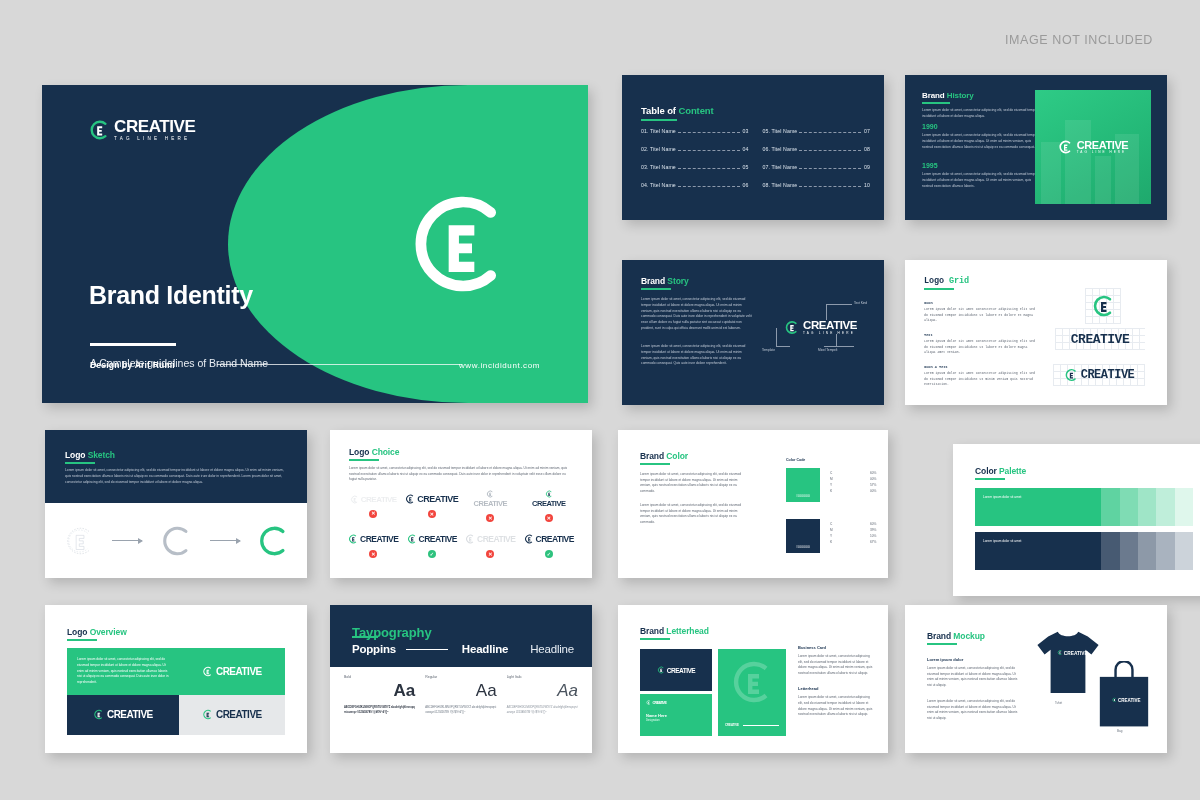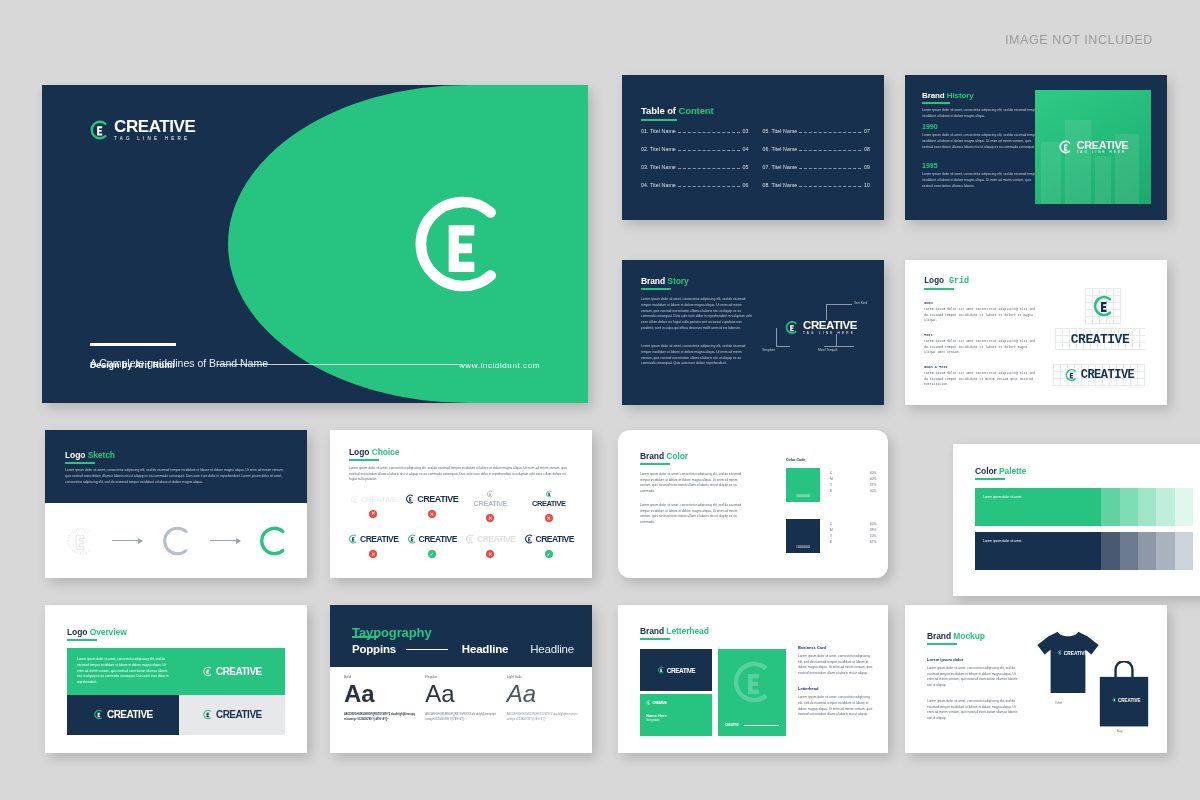--- a/index.html
+++ b/index.html
@@ -177,21 +177,21 @@
     position: absolute; left: 14px; right: 14px; top: 56px; bottom: 12px;
     display: grid; grid-template-columns: repeat(4,1fr); grid-template-rows: repeat(2,1fr);
   }
   #choice .cell { display: flex; flex-direction: column; align-items: center; justify-content: center; gap: 6px; }
   .badge { width: 8px; height: 8px; border-radius: 50%; display: flex; align-items: center;
            justify-content: center; font-size: 5px; color: #fff; font-weight: 700; line-height: 1; }
   .badge.no { background: #f2453d; }
   .badge.yes { background: #2ec27e; }
 
   
-  #bcolor { left: 618px; top: 430px; width: 270px; height: 148px; border-radius: 12px; }
+  #bcolor { left: 618px; top: 430px; width: 270px; height: 148px; }
   #bcolor .s-title { position: absolute; left: 22px; top: 21px; font-size: 8.5px; }
   #bcolor .t-underline { position: absolute; left: 22px; top: 33px; width: 30px; }
   #bcolor .lorem { position: absolute; left: 22px; font-size: 3.2px; width: 102px; }
   #bcolor .bl1 { top: 42px; } #bcolor .bl2 { top: 73px; }
   #bcolor .cc-lab { position: absolute; left: 168px; top: 28px; font-size: 3.6px; color: #17304d; font-weight: 700; }
   #bcolor .swatch { position: absolute; width: 34px; height: 34px; display: flex;
                     align-items: flex-end; justify-content: center; padding-bottom: 4px; }
   #bcolor .swatch span { font-size: 3.2px; color: #fff; letter-spacing: 0.2px; }
   #bcolor .sw1 { left: 168px; top: 38px; background: #27c481; }
   #bcolor .sw2 { left: 168px; top: 89px; background: #17304d; }
@@ -233,21 +233,21 @@
   #typo .t-underline { position: absolute; left: 22px; top: 31px; width: 26px; }
   #typo .heads { position: absolute; left: 22px; right: 18px; top: 38px; display: flex; align-items: center; }
   #typo .heads .fname { font-size: 11.5px; font-weight: 700; color: #fff; letter-spacing: -0.2px; }
   #typo .heads .dash { width: 42px; height: 1px; background: #fff; margin: 0 10px; }
   #typo .heads .h1x { font-size: 11.5px; font-weight: 700; color: #fff; margin-left: auto; letter-spacing: -0.2px; }
   #typo .heads .h2x { font-size: 11.5px; font-weight: 400; color: #e7edf4; margin-left: 22px; letter-spacing: -0.2px; }
   #typo .cols { position: absolute; left: 14px; right: 14px; top: 70px; bottom: 8px;
                 display: flex; gap: 10px; }
   #typo .tcol { flex: 1; }
   #typo .wlab { font-size: 3.4px; color: #5c6470; margin-bottom: 3px; }
-  #typo .aa { font-size: 24px; color: #2b3340; line-height: 1; margin-bottom: 6px; }
+  #typo .aa { font-size: 17px; color: #2b3340; line-height: 1; margin-bottom: 6px; text-align: right; }
   #typo .aa.b { font-weight: 700; }
   #typo .aa.r { font-weight: 400; }
   #typo .aa.li { font-weight: 300; font-style: italic; color: #4b545f; }
   #typo .charset { font-size: 2.6px; color: #66707d; line-height: 1.95; word-break: break-all; }
   #typo .charset.b { font-weight: 700; color: #2b3340; }
   #typo .charset.li { font-style: italic; color: #8a929c; }
 
   
   #stat { left: 618px; top: 605px; width: 270px; height: 148px; }
   #stat .s-title { position: absolute; left: 22px; top: 21px; font-size: 8.5px; }
@@ -298,20 +298,21 @@
         <path d="M38 10.5A18 18 0 1 0 38 37.5" fill="none" stroke="#27c481" stroke-width="5.2" stroke-linecap="round"></path>
         <path d="M20 16h11v4.4h-6.6v3.4H30v4.2h-5.6v3.6H31V36H20z" fill="#ffffff"></path>
       </svg>
       <span class="word">
         <span class="name" style="font-size:17px">CREATIVE</span>
         <span class="tag" style="font-size:4.6px;letter-spacing:3.2px;margin-top:1.5px">TAG LINE HERE</span>
       </span>
     </div>
 
     <div class="hero-h1">
+      <span>Brand Identity</span>
     </div>
     <div class="hero-rule"></div>
     <div class="hero-sub">A Complete guidelines of Brand Name</div>
     <div class="hero-foot">Design by Arif Rumi</div>
     <div class="hero-line"></div>
     <div class="hero-url">www.incididunt.com</div>
 
     <svg class="hero-mark" width="112" height="112" viewBox="0 0 48 48">
       <path d="M38 10.5A18 18 0 1 0 38 37.5" fill="none" stroke="#ffffff" stroke-width="4.6" stroke-linecap="round"></path>
       <path d="M20 16h11v4.4h-6.6v3.4H30v4.2h-5.6v3.6H31V36H20z" fill="#ffffff"></path>

